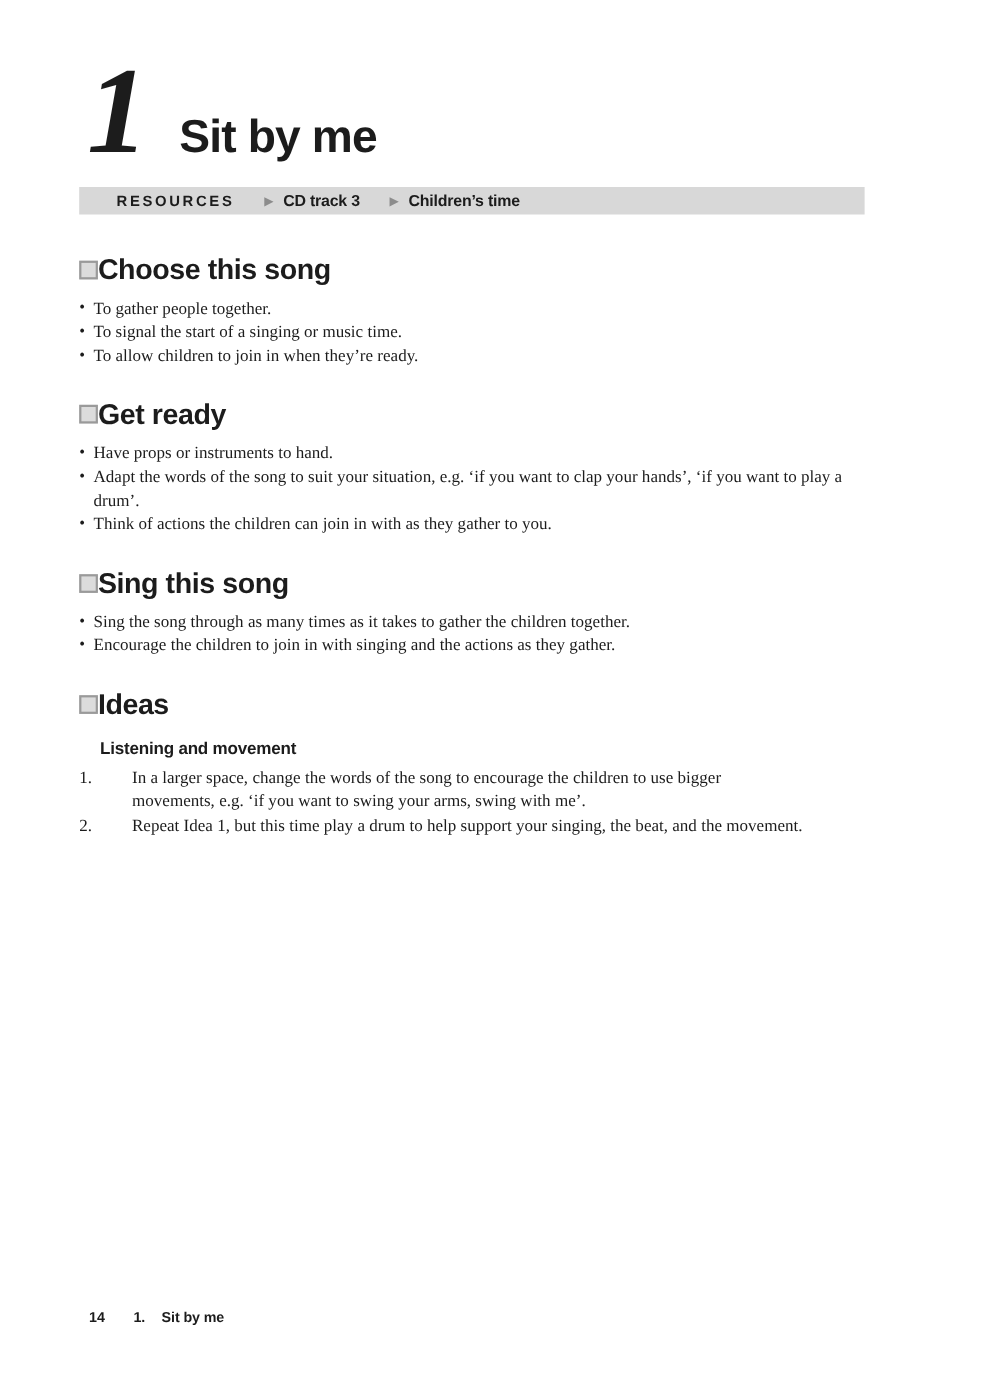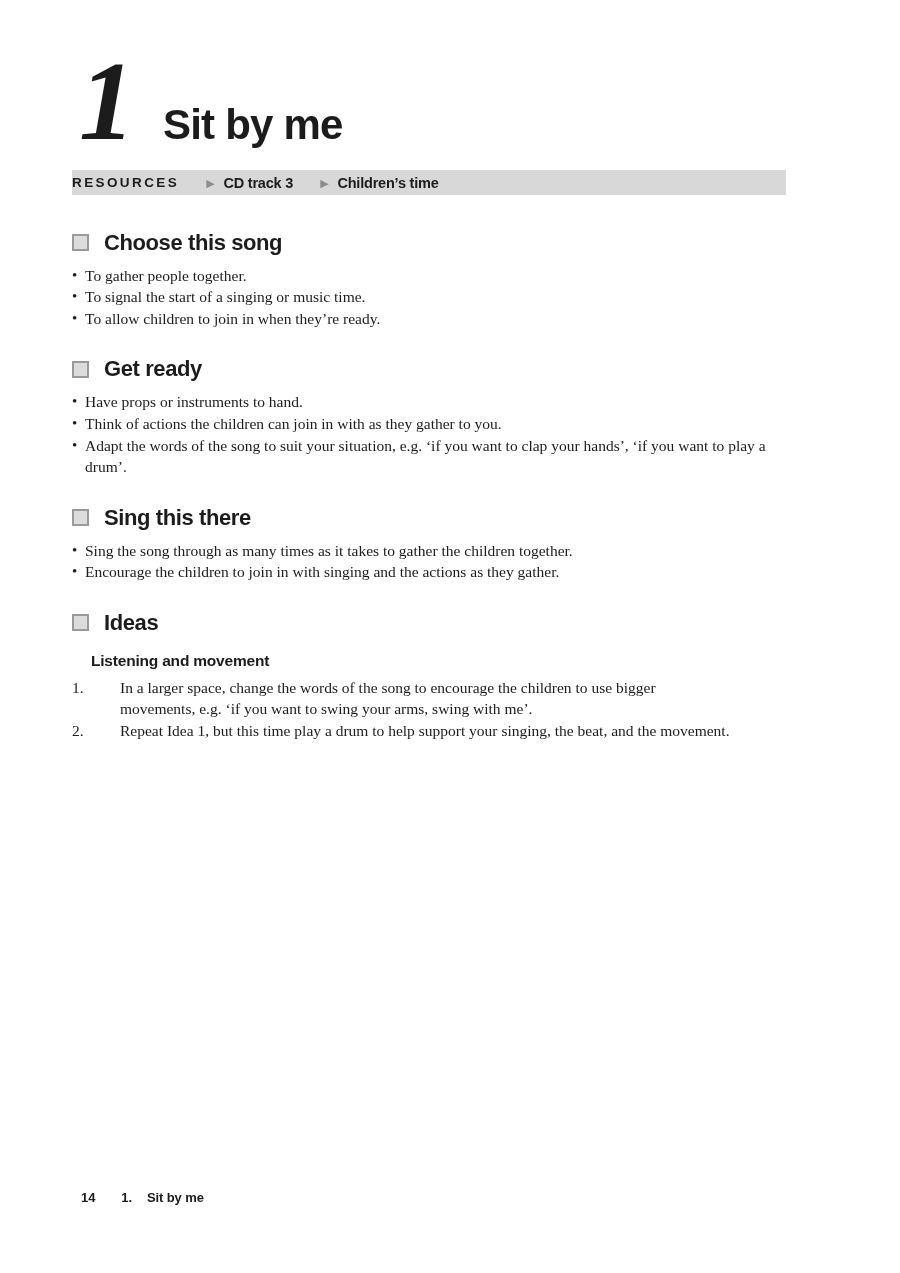--- a/index.html
+++ b/index.html
@@ -35,20 +35,21 @@
     font-weight:700;font-size:42px;
     letter-spacing:-0.8px;
     margin-left:30px;
   }
   
   .resources-bar{
     margin:19px 0 0 72px;
     width:714px;height:25px;
     background:var(--bar-background);
     display:flex;align-items:center;
+    padding-left:34px;
   }
   .res-label{
     font-family:"Liberation Sans", sans-serif;
     font-weight:700;font-size:13.5px;
     letter-spacing:2.4px;
   }
   .res-item{
     display:inline-flex;align-items:center;
     margin-left:27px;
     font-family:"Liberation Sans", sans-serif;
@@ -70,23 +71,22 @@
   }
   .section:first-child .sec-head{margin-top:35px;}
   .checkbox{
     width:17px;height:17px;
     background:var(--checkbox-fill);
     border:2px solid var(--checkbox-border);
     flex:0 0 auto;
   }
   .sec-title{
     font-family:"Liberation Sans", sans-serif;
-    font-weight:700;font-size:22px;
+    font-weight:700;font-size:26px;
     letter-spacing:-0.4px;
-    margin-left:15px;
   }
   .sub{
     font-family:"Liberation Sans", sans-serif;
     font-weight:700;font-size:15.5px;
     letter-spacing:-0.2px;
     margin:16px 0 6px 19px;
   }
   ul.bullets{
     list-style:none;
     margin-top:9px;
@@ -159,28 +159,28 @@
           <li>To allow children to join in when they’re ready.</li>
         </ul>
       </section>
       <section class="section">
         <div class="sec-head">
           <span class="checkbox"></span>
           <h2 class="sec-title">Get ready</h2>
         </div>
         <ul class="bullets">
           <li>Have props or instruments to hand.</li>
+          <li>Adapt the words of the song to suit your situation, e.g. ‘if you want to clap your hands’, ‘if you want to play a drum’.</li>
           <li>Think of actions the children can join in with as they gather to you.</li>
-          <li>Adapt the words of the song to suit your situation, e.g. ‘if you want to clap your hands’, ‘if you want to play a drum’.</li>
         </ul>
       </section>
       <section class="section">
         <div class="sec-head">
           <span class="checkbox"></span>
-          <h2 class="sec-title">Sing this there</h2>
+          <h2 class="sec-title">Sing this song</h2>
         </div>
         <ul class="bullets">
           <li>Sing the song through as many times as it takes to gather the children together.</li>
           <li>Encourage the children to join in with singing and the actions as they gather.</li>
         </ul>
       </section>
       <section class="section">
         <div class="sec-head">
           <span class="checkbox"></span>
           <h2 class="sec-title">Ideas</h2>

